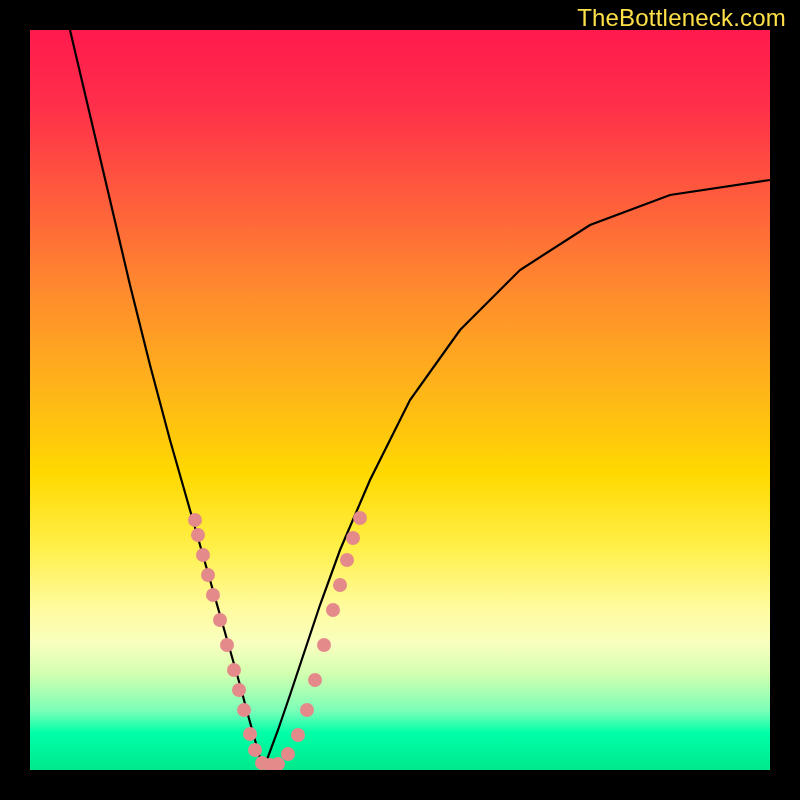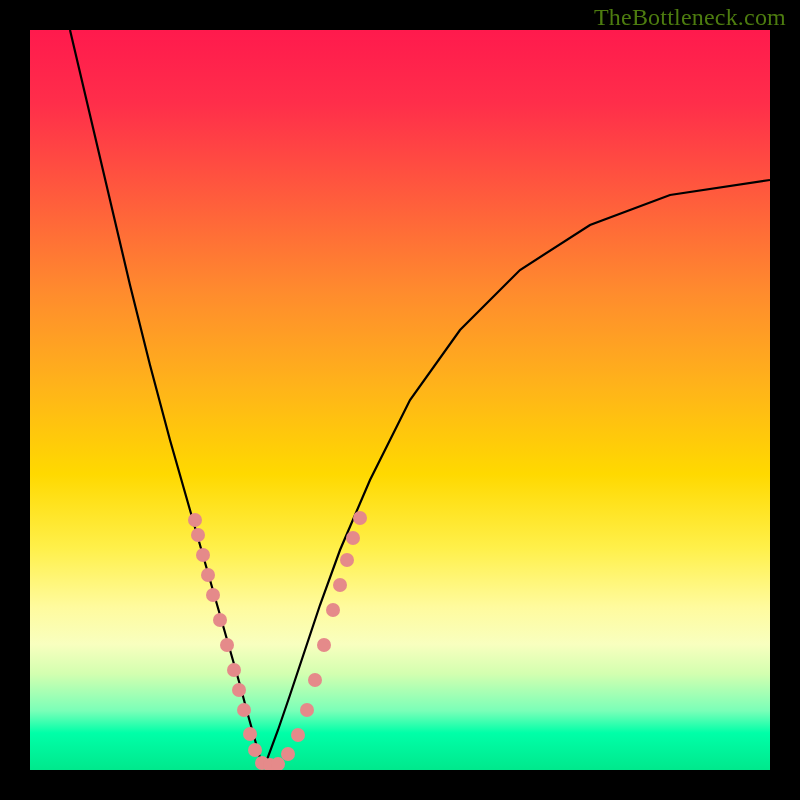--- a/index.html
+++ b/index.html
@@ -37,26 +37,25 @@
       #d3ffb0 87%,
       #7affb8 92%,
       #00ffa8 95%,
       #00e88c 100%
     );
   }
   .watermark {
     position: absolute;
     top: 4px;
     right: 14px;
-    color: #4d7c0f;
+    color: #fde047;
     font-size: 24px;
     font-weight: 500;
     letter-spacing: 0.2px;
     user-select: none;
-    font-family: Liberation Serif, serif;
   }
   svg.curves {
     position: absolute;
     inset: 0;
     width: 740px;
     height: 740px;
   }
   .curve {
     fill: none;
     stroke: #000;

